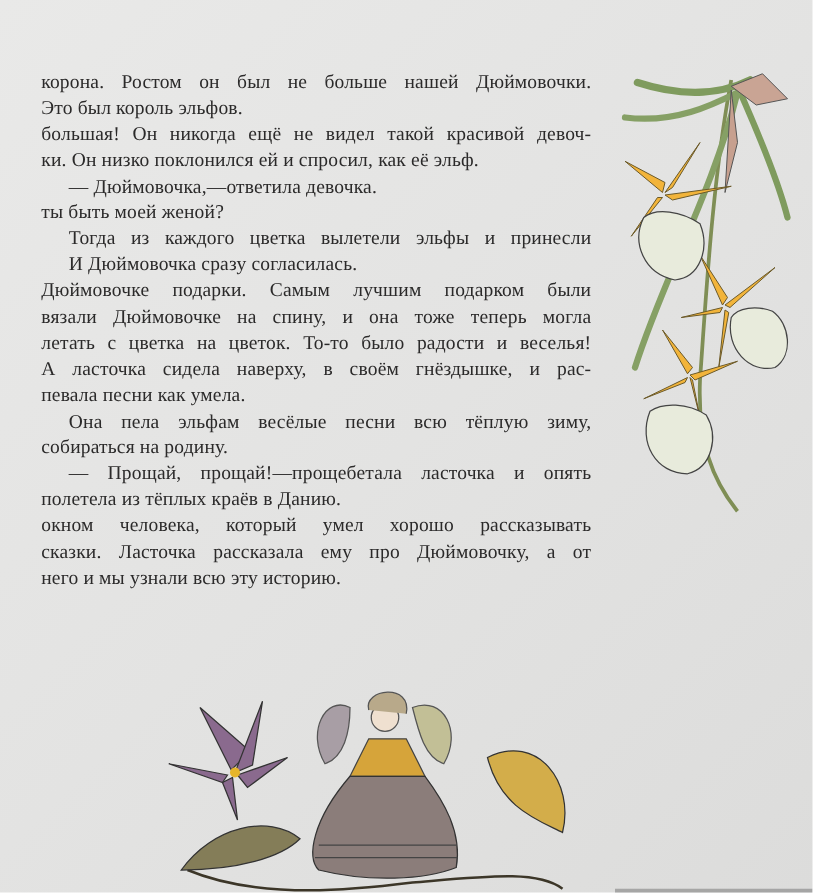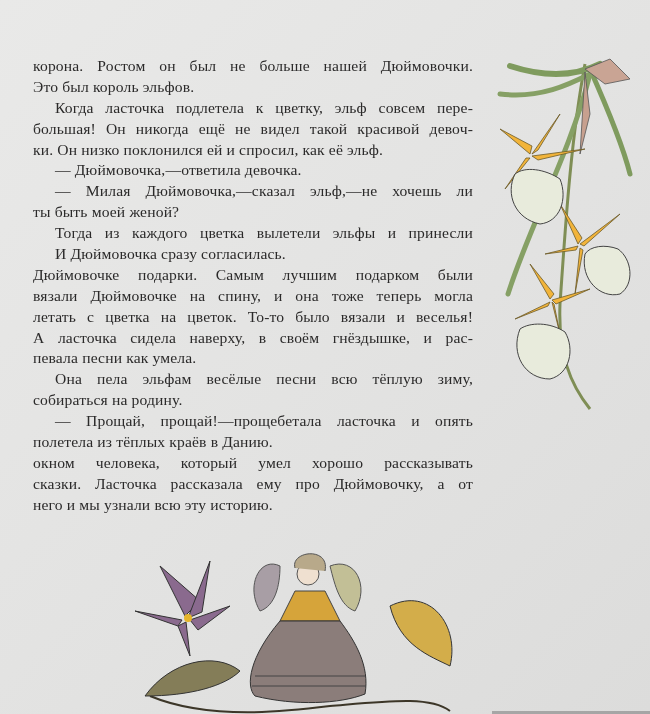--- a/index.html
+++ b/index.html
@@ -27,31 +27,29 @@
     text-align: center;
   }
 </style>
 </head>
 <body>
 
 <div class="page">
   <div class="text-block" id="text-block">
       <span class="line">корона. Ростом он был не больше нашей Дюймовочки.</span>
       <span class="line last">Это был король эльфов.</span>
-      <span class="line indent">Когда ласточка подлетела к цветку, эльф совсем пере-</span>
       <span class="line">большая! Он никогда ещё не видел такой красивой девоч-</span>
       <span class="line last">ки. Он низко поклонился ей и спросил, как её эльф.</span>
       <span class="line indent last">— Дюймовочка,—ответила девочка.</span>
-      <span class="line indent">— Милая Дюймовочка,—сказал эльф,—не хочешь ли</span>
       <span class="line last">ты быть моей женой?</span>
       <span class="line indent">Тогда из каждого цветка вылетели эльфы и принесли</span>
       <span class="line indent last">И Дюймовочка сразу согласилась.</span>
       <span class="line">Дюймовочке подарки. Самым лучшим подарком были</span>
       <span class="line">вязали Дюймовочке на спину, и она тоже теперь могла</span>
-      <span class="line">летать с цветка на цветок. То-то было вязали и веселья!</span>
+      <span class="line">летать с цветка на цветок. То-то было радости и веселья!</span>
       <span class="line">А ласточка сидела наверху, в своём гнёздышке, и рас-</span>
       <span class="line last">певала песни как умела.</span>
       <span class="line indent">Она пела эльфам весёлые песни всю тёплую зиму,</span>
       <span class="line last">собираться на родину.</span>
       <span class="line indent">— Прощай, прощай!—прощебетала ласточка и опять</span>
       <span class="line last">полетела из тёплых краёв в Данию.</span>
       <span class="line">окном человека, который умел хорошо рассказывать</span>
       <span class="line">сказки. Ласточка рассказала ему про Дюймовочку, а от</span>
       <span class="line last">него и мы узнали всю эту историю.</span>
     </div>

